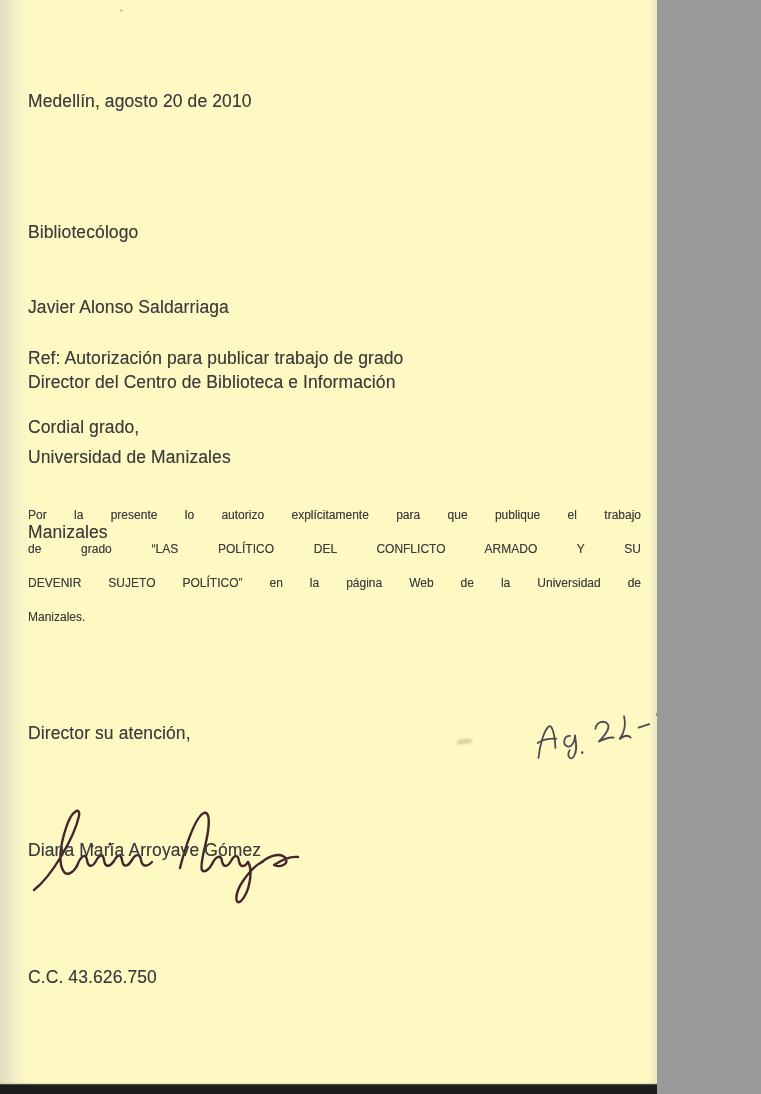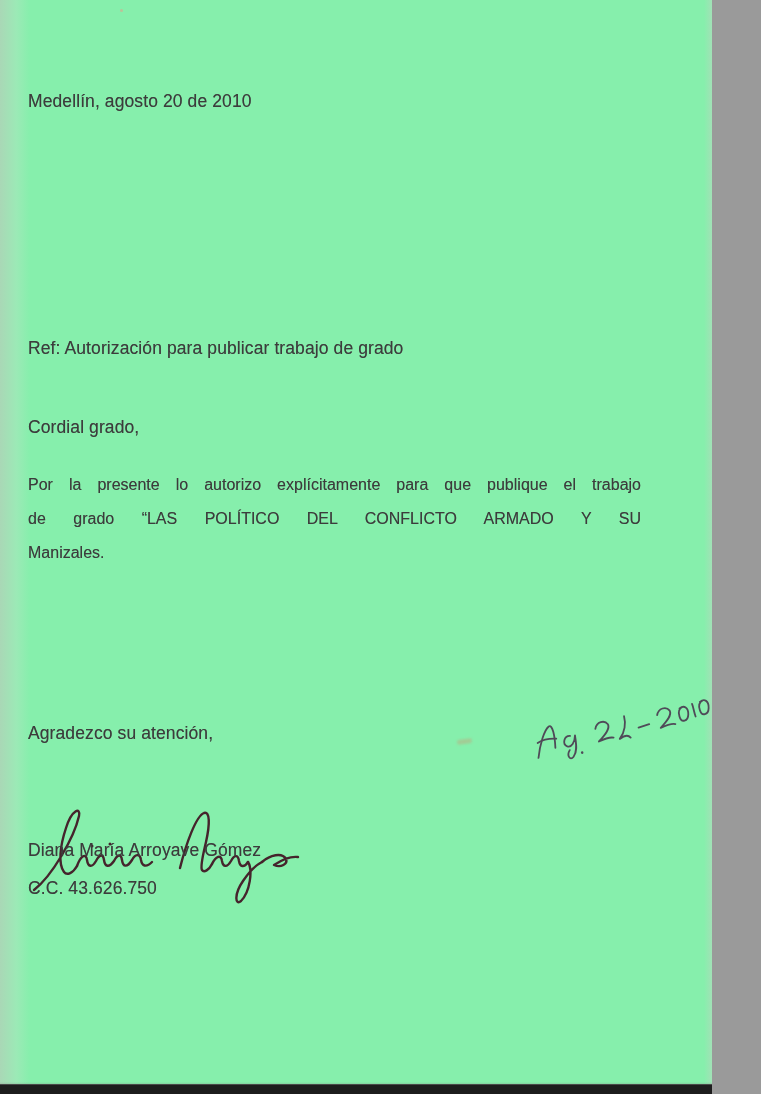--- a/index.html
+++ b/index.html
@@ -1,38 +1,38 @@
 <!DOCTYPE html>
 <html><head>
 <meta charset="utf-8">
 <style>
   html,body{margin:0;padding:0;background:#9a9a9a;}
   .page{
     position:relative;
-    width:712px;height:1094px;
-    background:#86efac;
+    width:657px;height:1094px;
+    background:#fef9c3;
     overflow:hidden;
     font-family:"Liberation Sans", sans-serif;
     color:#3c3c3c;
   }
   .txt{
     position:absolute;
     left:28px;
     font-size:17.5px;
     letter-spacing:.1px;
     color:#3c3c3c;
     text-shadow:0 0 .5px rgba(70,70,70,.55);
     white-space:pre;
   }
   .block{line-height:25px;}
   .body-par{
     position:absolute;
-    left:28px; top:468px;
+    left:28px; top:498px;
     width:613px;
-    font-size:16px;
+    font-size:12px;
     line-height:34px;
     text-shadow:0 0 .5px rgba(70,70,70,.55);
   }
   .body-line{
     text-align:justify;
     text-align-last:justify;
     white-space:normal;
   }
   .body-line.last{
     text-align:center;
@@ -69,32 +69,40 @@
 <body>
 
 <div class="page">
 
   <div class="edge-left"></div>
   <div class="edge-right"></div>
   <div class="speck dust"></div>
 
   <div class="txt" style="top:91px">Medellín, agosto 20 de 2010</div>
 
+  <div class="txt block" style="top:170px">
+    <div>Bibliotecólogo</div>
+    <div>Javier Alonso Saldarriaga</div>
+    <div>Director del Centro de Biblioteca e Información</div>
+    <div>Universidad de Manizales</div>
+    <div>Manizales</div>
+  </div>
 
-  <div class="txt" style="top:338px">Ref: Autorización para publicar trabajo de grado</div>
+  <div class="txt" style="top:348px">Ref: Autorización para publicar trabajo de grado</div>
 
   <div class="txt" style="top:417px">Cordial grado,</div>
 
   <div class="body-par">
     <div class="body-line">Por la presente lo autorizo explícitamente para que publique el trabajo</div>
     <div class="body-line">de grado “LAS POLÍTICO DEL CONFLICTO ARMADO Y SU</div>
+    <div class="body-line">DEVENIR SUJETO POLÍTICO” en la página Web de la Universidad de</div>
     <div class="body-line last">Manizales.</div>
   </div>
 
-  <div class="txt" style="top:723px">Agradezco su atención,</div>
+  <div class="txt" style="top:723px">Director su atención,</div>
 
   <div class="speck smudge"></div>
 
   <svg class="ink" style="left:528px;top:714px" width="200" height="62" viewBox="0 0 200 62" aria-label="Ag. 25 - 2010">
     <g transform="rotate(-7 10 40)" stroke="#4f4a58" stroke-width="1.8" fill="none" stroke-linecap="round" stroke-linejoin="round">
       <path d="M 10 44 C 13 31, 19 17, 24 14 C 28 12, 29 24, 28 36"></path>
       <path d="M 11 29 C 17 26, 24 26, 30 27"></path>
       <path d="M 44 26 C 38 25, 35 33, 40 36 C 44 38, 48 33, 49 26 C 49 33, 50 42, 45 47 C 41 51, 38 45, 42 40"></path>
       <circle cx="54" cy="44" r="1.3" fill="#4f4a58" stroke="none"></circle>
       <path d="M 70 22 C 72 15, 80 14, 83 19 C 85 24, 78 30, 72 35 C 78 33, 84 32, 87 33"></path>
@@ -115,18 +123,18 @@
       <circle cx="88" cy="40" r="1.5" fill="#45242c" stroke="none"></circle>
       <path d="M 158 64 C 164 40, 174 12, 182 9 C 188 7, 188 20, 184 38 C 181 51, 178 62, 180 66 C 182 69, 187 66, 190 60"></path>
       <path d="M 190 60 C 194 52, 199 50, 200 57 C 201 63, 205 64, 209 57 C 212 51, 216 50, 217 57 C 218 63, 222 64, 226 58"></path>
       <path d="M 226 58 C 231 66, 228 88, 219 97 C 213 102, 212 90, 221 77 C 227 68, 234 61, 240 58"></path>
       <path d="M 240 58 C 248 51, 260 48, 264 55 C 266 60, 259 64, 252 61 C 258 57, 268 52, 276 53"></path>
     </g>
   </svg>
 
   <div class="txt" style="top:840px">Diana María Arroyave Gómez</div>
 
-  <div class="txt" style="top:878px">C.C. 43.626.750</div>
+  <div class="txt" style="top:967px">C.C. 43.626.750</div>
 
   <div class="scan-bar-shadow"></div>
   <div class="scan-bar"></div>
 
 </div>
 
 </body></html>

